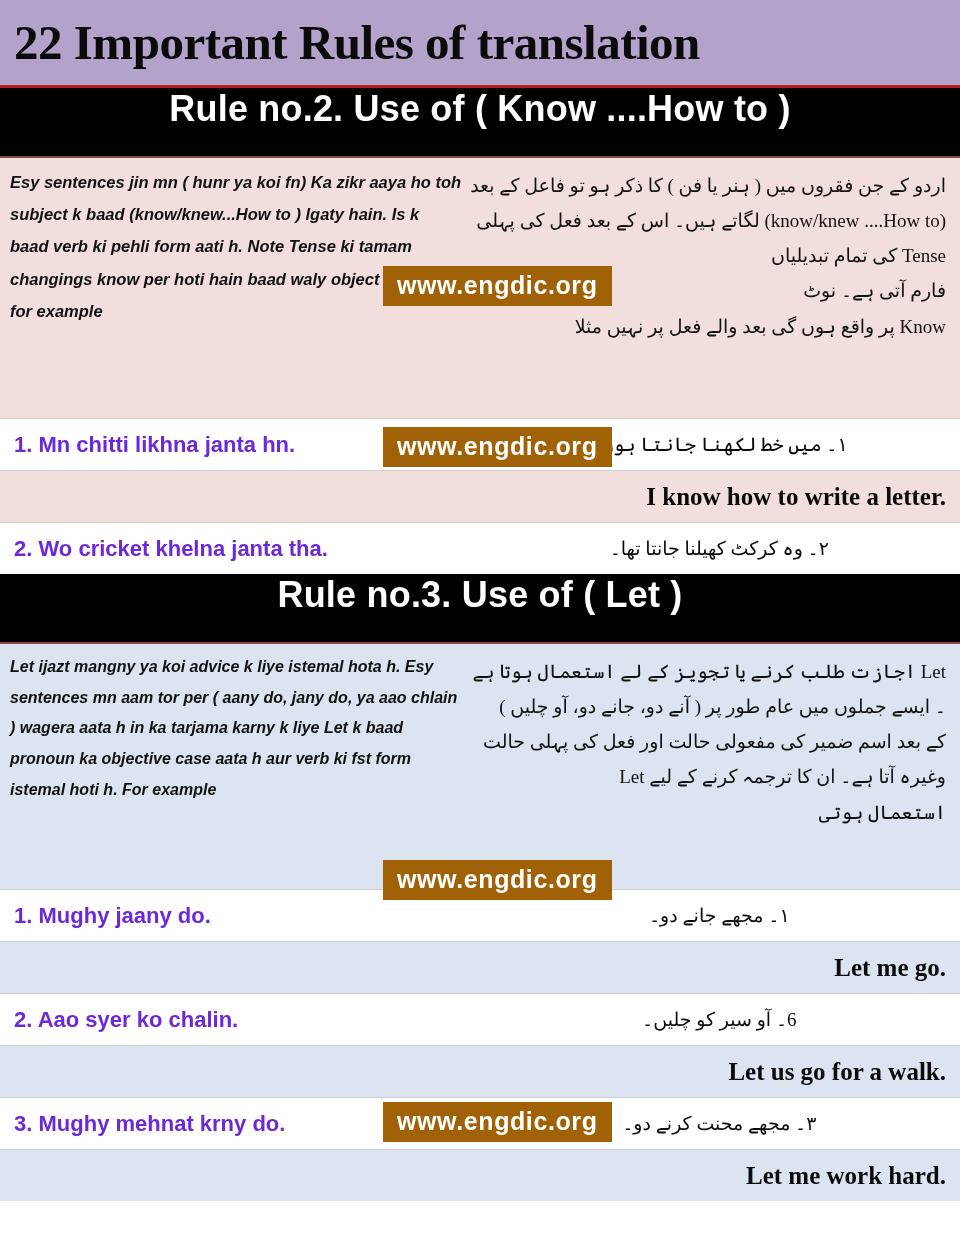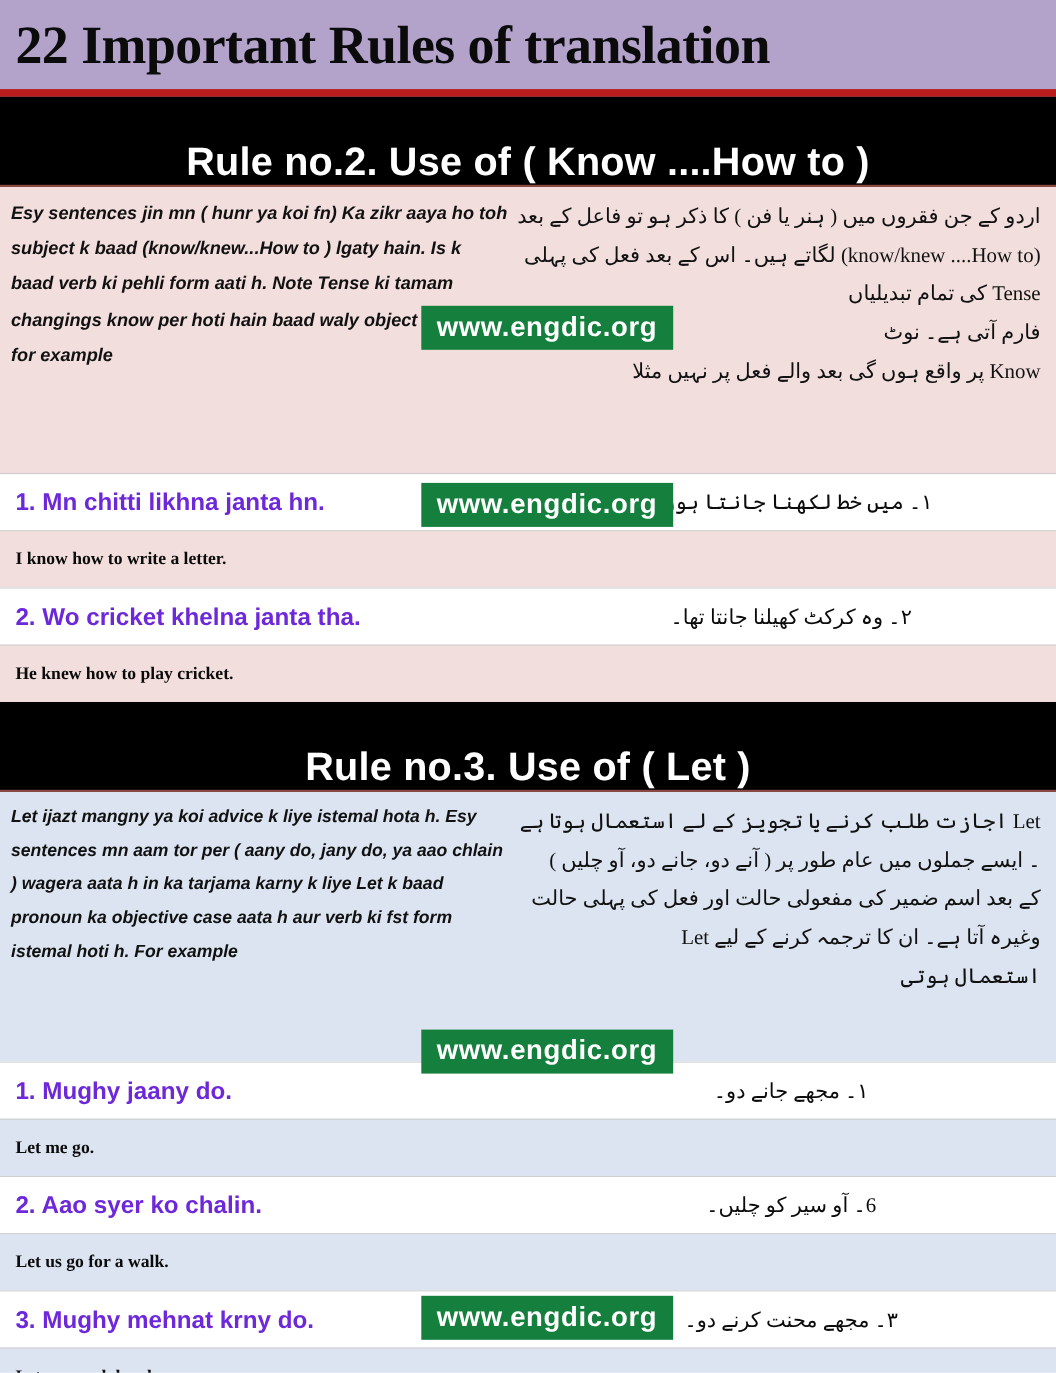--- a/index.html
+++ b/index.html
@@ -11,37 +11,37 @@
   }
   .page { position:relative; width:960px; height:1248px; background:#fff; }
 
   
   .banner {
     background:#b3a3cb;
     height:88px;
     display:flex;
     align-items:center;
     padding-left:14px;
-    border-bottom:7px solid #b91c1c;
+    border-bottom:3px solid #b91c1c;
   }
   .banner-title {
     font-family:"Liberation Serif", serif;
     font-weight:bold;
     font-size:49px;
     color:#0b0b0b;
     letter-spacing:-0.5px;
     white-space:nowrap;
   }
 
   
   .rule-head {
     background:#000000;
-    height:82px;
-    display:flex;
-    align-items:flex-end;
+    height:70px;
+    display:flex;
+    align-items:flex-start;
     justify-content:center;
     border-bottom:2px solid #8a4a42;
   }
   .rule-head-text {
     color:#ffffff;
     font-size:36px;
     font-weight:bold;
     letter-spacing:0.2px;
     white-space:nowrap;
   }
@@ -103,31 +103,31 @@
     direction:rtl;
     text-align:center;
     font-family:"Liberation Serif", serif;
     font-size:19px;
     color:#0b0b0b;
     padding-right:6px;
     white-space:nowrap;
   }
   .ex-trans {
     width:100%;
-    text-align:left;
-    font-family:"Liberation Serif", serif;
-    font-weight:bold;
-    font-size:16px;
+    text-align:right;
+    font-family:"Liberation Serif", serif;
+    font-weight:bold;
+    font-size:25px;
     color:#0b0b0b;
   }
 
   
   .badge {
     position:absolute;
-    background:#15803d;
+    background:#a16207;
     color:#ffffff;
     font-size:25px;
     font-weight:bold;
     letter-spacing:0.6px;
     padding:6px 14px 8px 14px;
     white-space:nowrap;
     line-height:1.05;
     z-index:5;
   }
   .badge-b1 { left:383px; top:108px; }
@@ -172,23 +172,20 @@
     <div class="ex-trans">I know how to write a letter.</div>
   </div>
 
   <div class="ex-row white">
     <div class="ex-roman"><span>2.</span>
       <span>Wo cricket khelna janta tha.</span>
     </div>
     <div class="ex-urdu">۲۔ وہ کرکٹ کھیلنا جانتا تھا۔</div>
   </div>
 
-  <div class="ex-row pink">
-    <div class="ex-trans">He knew how to play cricket.</div>
-  </div>
 
   <div class="rule-head">
     <div class="rule-head-text">Rule no.3. Use of  ( Let )</div>
   </div>
 
   <div class="body-block body-blue">
     <div class="roman-col narrow">Let ijazt mangny ya koi advice k liye istemal hota h. Esy sentences mn aam tor per ( aany do, jany do, ya aao chlain ) wagera aata h in ka tarjama karny k liye Let k baad pronoun ka objective case aata h aur verb ki fst form istemal hoti h. For example</div>
     <div class="urdu-col">
       <div>Let اجازت طلب کرنے یا تجویز کے لے استعمال ہوتا ہے</div>
       <div>۔ ایسے جملوں میں عام طور پر ( آنے دو، جانے دو، آو چلیں )</div>

